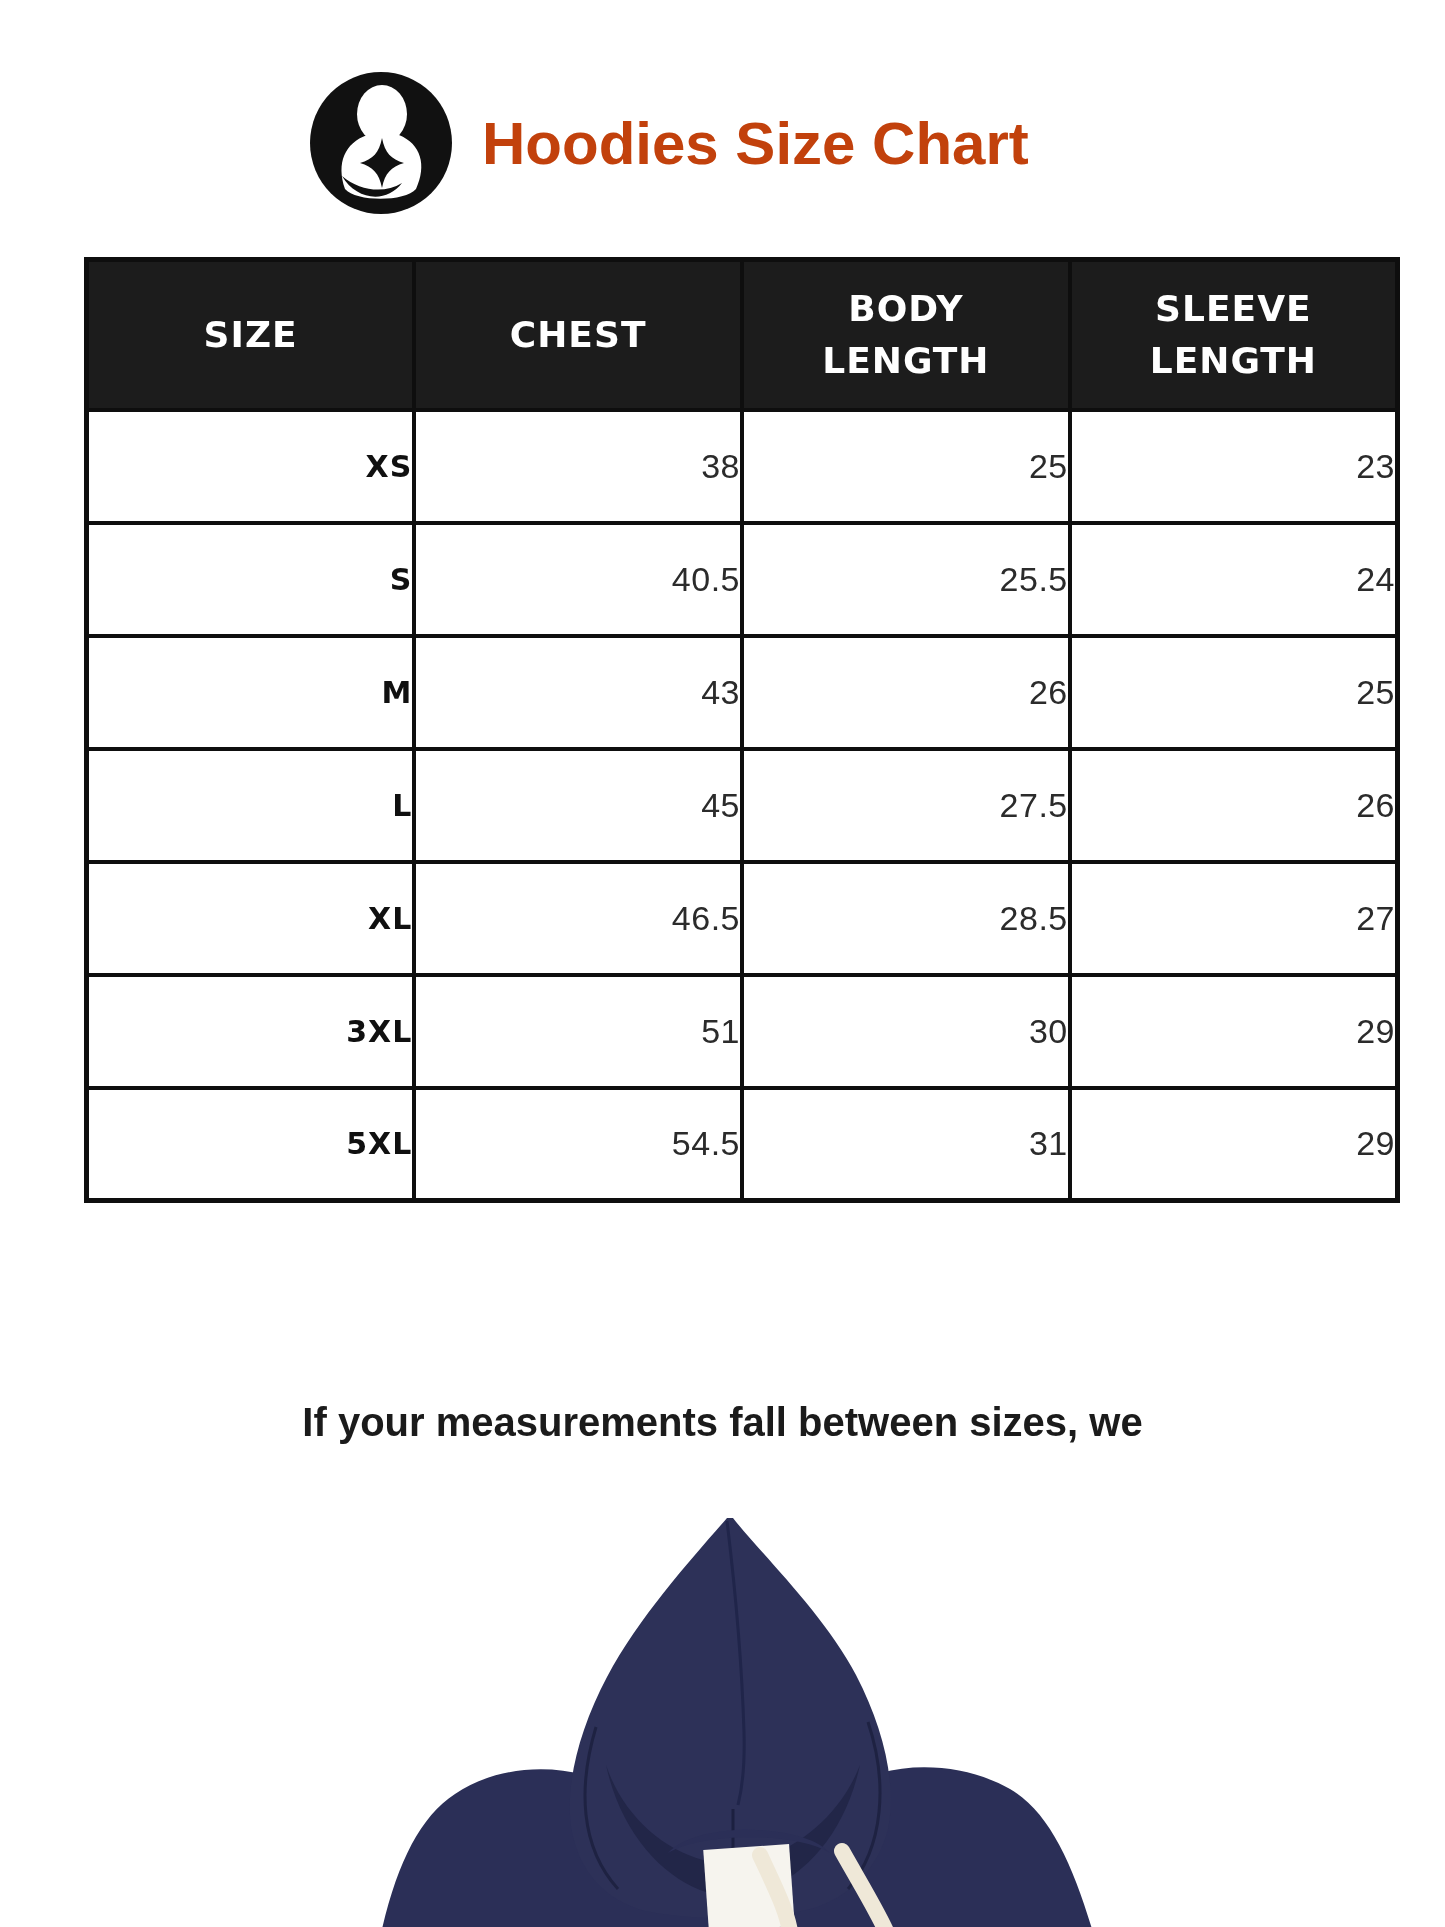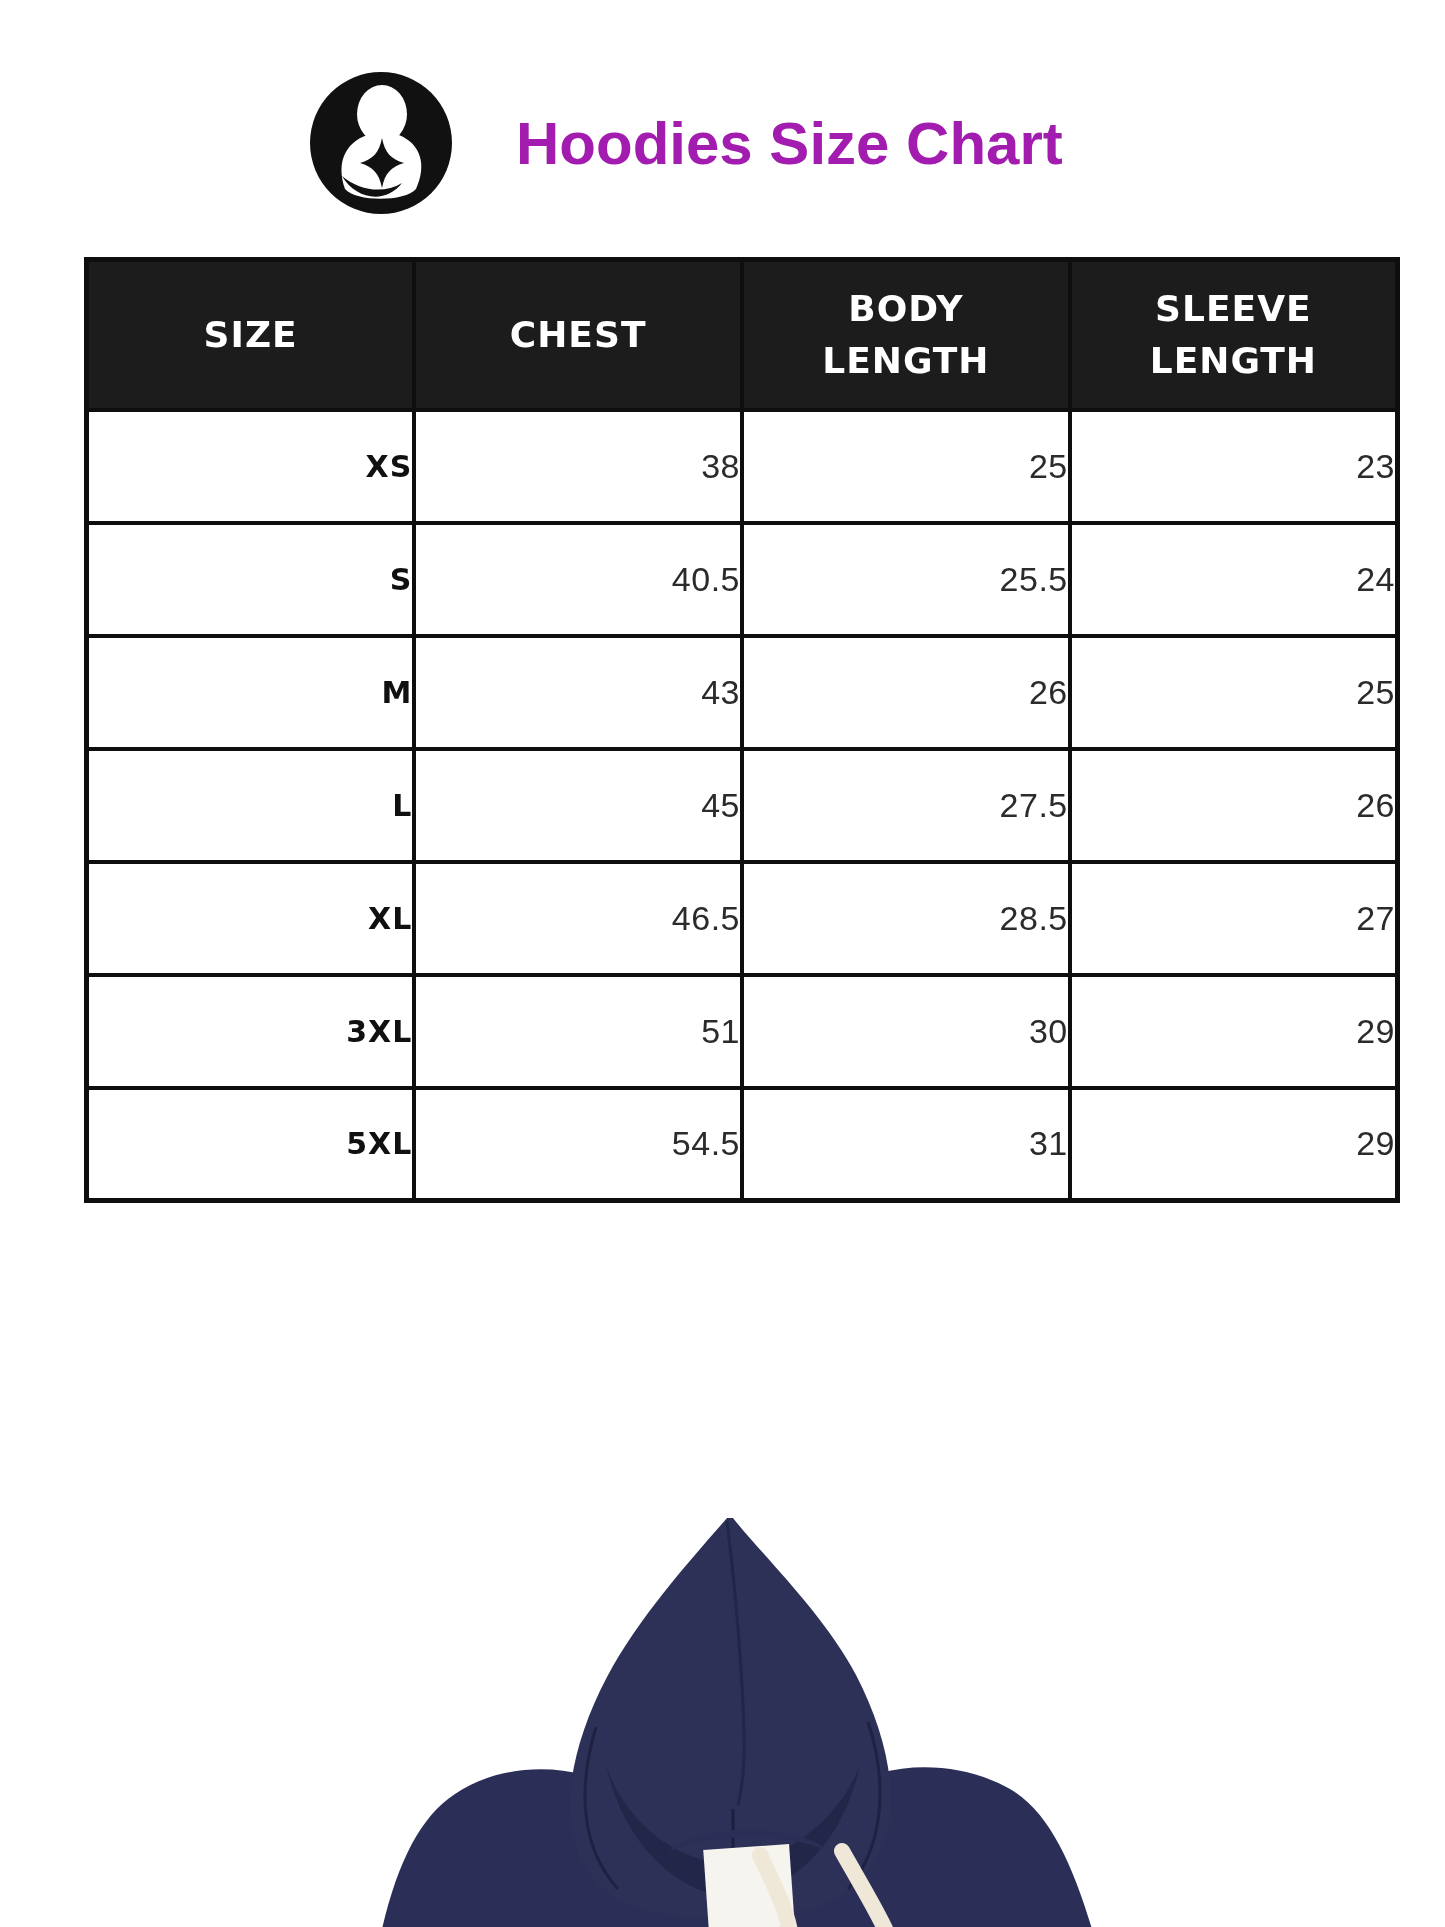--- a/index.html
+++ b/index.html
@@ -11,26 +11,26 @@
     font-family:"Liberation Sans", sans-serif;
   }
 
   
   .brand-header{
     position:absolute; left:308px; top:70px;
     display:flex; align-items:center;
   }
   .brand-logo{ width:146px; height:146px; flex:0 0 auto; }
   .page-title{
-    margin-left:62px;
+    margin-left:28px;
     font-family:"Liberation Sans", sans-serif;
     font-weight:700;
     font-size:60px;
     letter-spacing:0px;
-    color:#a21caf;
+    color:#c2410c;
     white-space:nowrap;
     text-align:right;
   }
 
   
   table.size-table{
     position:absolute; left:84px; top:257px; width:1316px;
     border-collapse:collapse; table-layout:fixed;
     border:5px solid #0e0e0e;
   }
@@ -157,20 +157,21 @@
     <tr>
       <td class="size-cell">5XL</td>
       <td class="num-cell">54.5</td>
       <td class="num-cell">31</td>
       <td class="num-cell">29</td>
     </tr>
   </tbody>
 </table>
 
 <div class="fit-note">
+  <div>If your measurements fall between sizes, we</div>
 </div>
 
 <div class="hoodie-wrap">
   <svg width="1445" height="410" viewBox="0 0 1445 410" aria-hidden="true">
 
     <path fill="#2b2f57" d="M382,412 C398,345 420,300 455,277 C490,253 540,246 585,258 L880,256 C925,244 975,252 1010,272 C1048,294 1072,345 1092,412 Z"></path>
 
     <path fill="#2d3158" d="M727,1 C695,38 640,98 607,160 C578,215 564,272 572,315 C580,355 605,383 645,394 C700,404 760,404 810,392 C848,382 878,352 888,312 C897,268 884,212 856,158 C824,97 762,38 733,1 Z"></path>
 
     <path fill="#222648" d="M606,248 C620,312 658,356 700,373 C722,381 746,381 766,373 C810,355 846,312 860,248 C842,295 800,332 755,343 C735,348 720,348 703,343 C660,331 622,296 606,248 Z"></path>

